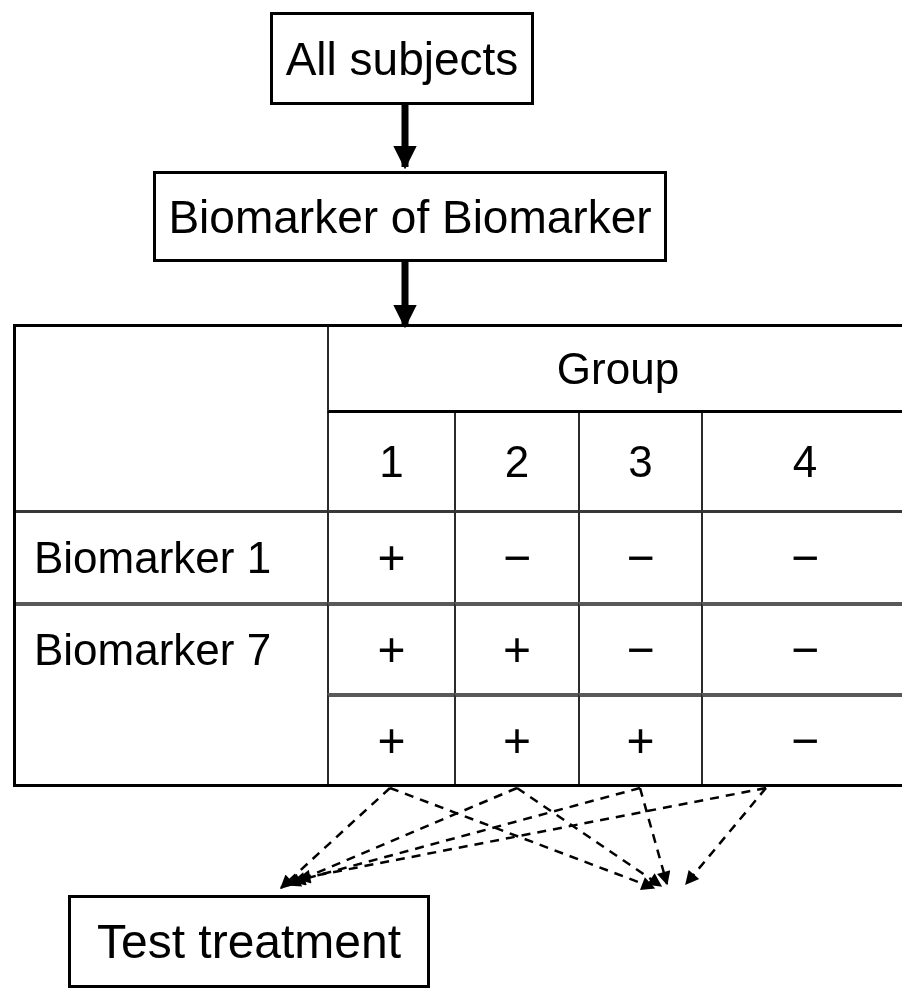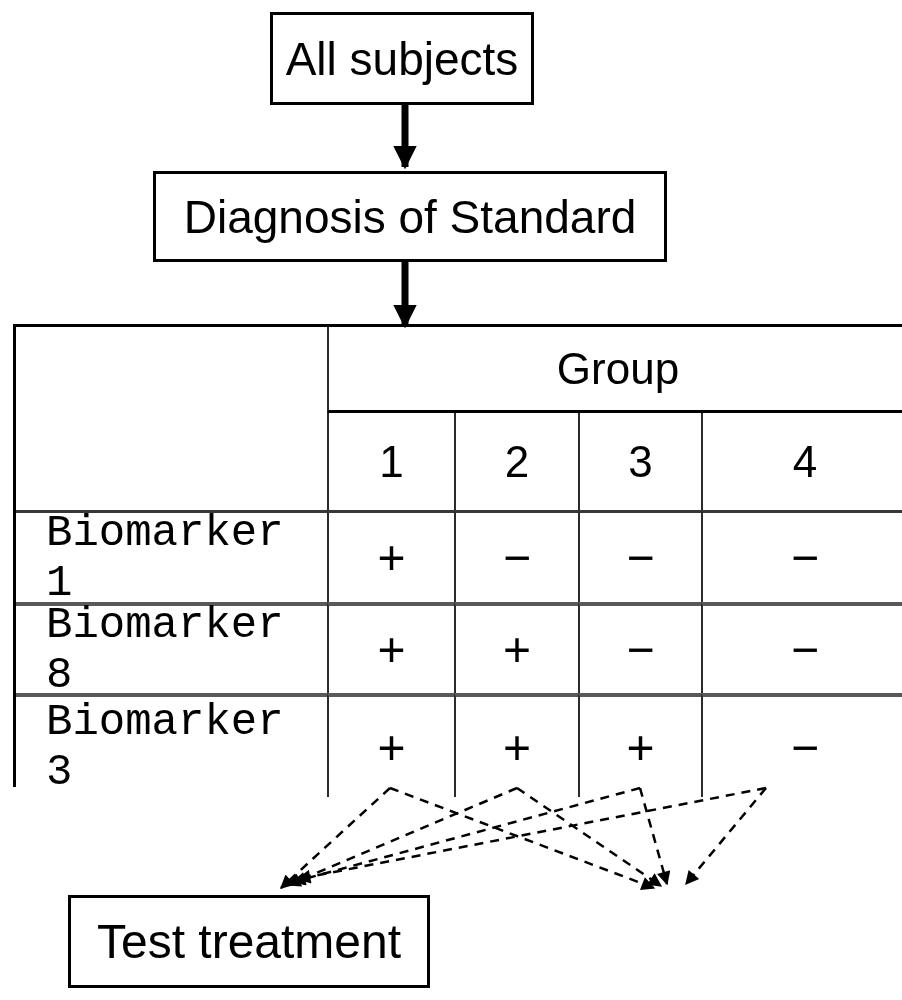--- a/index.html
+++ b/index.html
@@ -28,62 +28,61 @@
     display:flex;align-items:center;justify-content:center;
     font-size:44px;box-sizing:border-box;background:#fff;
   }
   .cell-corner{grid-column:1;grid-row:1 / 3;}
   .cell-group{grid-column:2 / 6;grid-row:1;border-left:2px solid #2b2b2b;border-bottom:3px solid #000;}
   .col2{grid-column:2;} .col3{grid-column:3;} .col4{grid-column:4;} .col5{grid-column:5;}
   .row2{grid-row:2;} .row3{grid-row:3;} .row4{grid-row:4;} .row5{grid-row:5;}
   .vline{border-left:2px solid #2b2b2b;}
   .sep-dark{border-top:3px solid #383838;}
   .sep-gray{border-top:4px solid #595959;}
-  .cell-label{justify-content:flex-start;padding-left:30px;font-family:Liberation Mono, monospace;}
+  .cell-label{justify-content:flex-start;padding-left:18px;}
   .cell-value{font-size:48px;}
 
   .overlay{position:absolute;left:0;top:0;pointer-events:none;}
   .solid-arrow{stroke:#000;stroke-width:7;}
   .dashed-arrow{stroke:#000;stroke-width:2.5;stroke-dasharray:9 7;fill:none;}
 </style>
 </head>
 <body>
 
 <div class="canvas">
 
   <div class="box box-all-subjects">
     <span>All subjects</span>
   </div>
 
   <div class="box box-diagnosis">
-    <span>Diagnosis of Standard</span>
+    <span>Biomarker of Biomarker</span>
   </div>
 
   <div class="biomarker-table">
     <div class="cell cell-corner"></div>
     <div class="cell cell-group">Group</div>
 
     <div class="cell row2 col2 vline">1</div>
     <div class="cell row2 col3 vline">2</div>
     <div class="cell row2 col4 vline">3</div>
     <div class="cell row2 col5 vline">4</div>
 
     <div class="cell cell-label row3 sep-dark">Biomarker 1</div>
     <div class="cell cell-value row3 col2 vline sep-dark">+</div>
     <div class="cell cell-value row3 col3 vline sep-dark">−</div>
     <div class="cell cell-value row3 col4 vline sep-dark">−</div>
     <div class="cell cell-value row3 col5 vline sep-dark">−</div>
 
-    <div class="cell cell-label row4 sep-gray">Biomarker 8</div>
+    <div class="cell cell-label row4 sep-gray">Biomarker 7</div>
     <div class="cell cell-value row4 col2 vline sep-gray">+</div>
     <div class="cell cell-value row4 col3 vline sep-gray">+</div>
     <div class="cell cell-value row4 col4 vline sep-gray">−</div>
     <div class="cell cell-value row4 col5 vline sep-gray">−</div>
 
-    <div class="cell cell-label row5 sep-gray">Biomarker 3</div>
     <div class="cell cell-value row5 col2 vline sep-gray">+</div>
     <div class="cell cell-value row5 col3 vline sep-gray">+</div>
     <div class="cell cell-value row5 col4 vline sep-gray">+</div>
     <div class="cell cell-value row5 col5 vline sep-gray">−</div>
   </div>
 
   <div class="box box-test">
     <span>Test treatment</span>
   </div>
 

